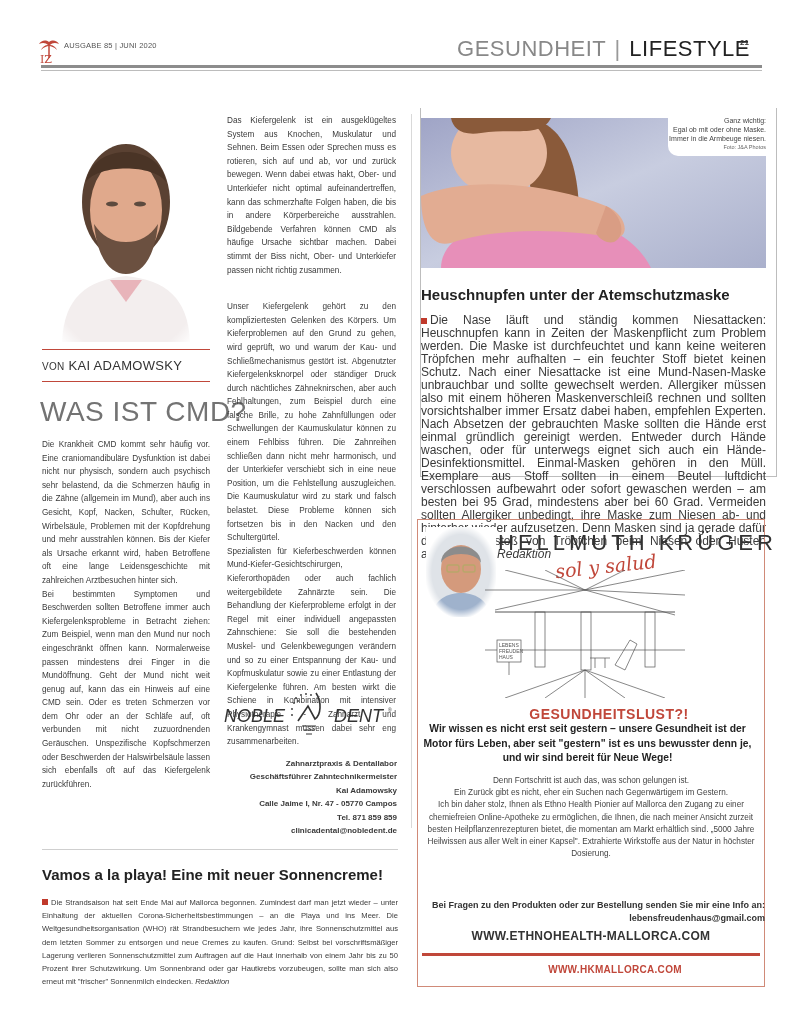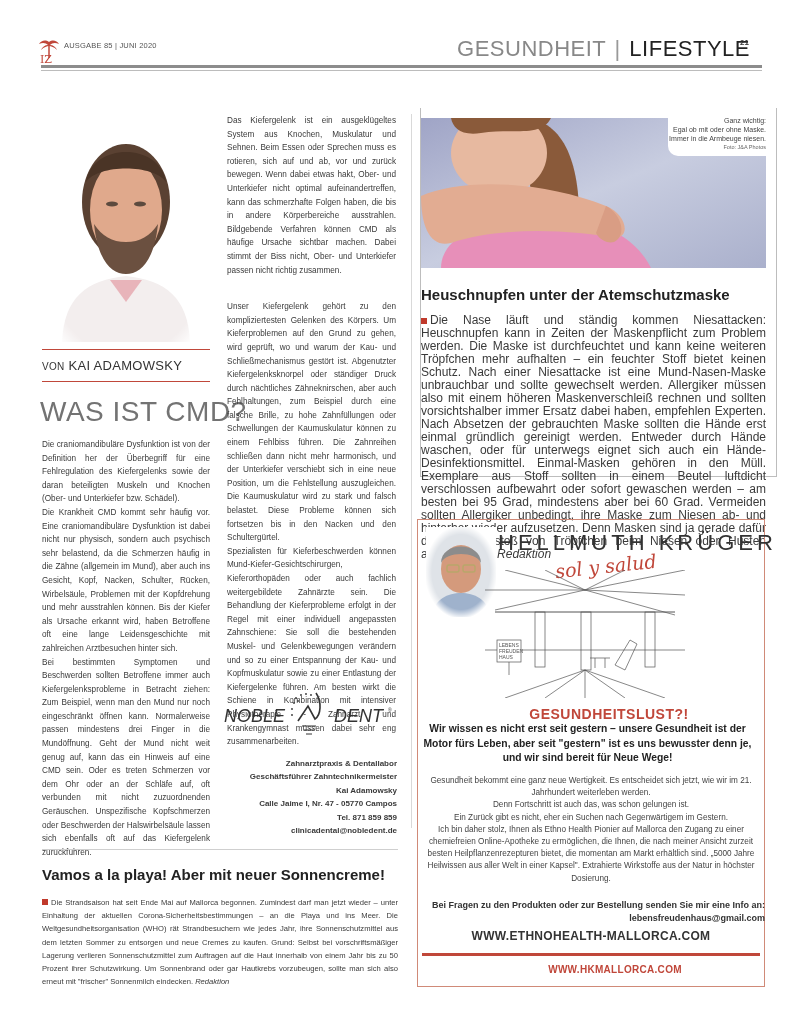--- a/index.html
+++ b/index.html
@@ -107,21 +107,20 @@
 </svg>
 <div class="abs red-line" style="left:42px;top:349px;width:168px;"></div>
 <div class="abs byline">
   <span class="von">VON</span>
   <span>KAI ADAMOWSKY</span>
 </div>
 <div class="abs red-line" style="left:42px;top:381px;width:168px;"></div>
 <div class="abs title-cmd">WAS IST CMD?</div>
 
 <div class="abs body-col col1">
-  <p>Die craniomandibuläre Dysfunktion ist von der Definition her der Überbegriff für eine Fehlregulation des Kiefergelenks sowie der daran beteiligten Muskeln und Knochen (Ober- und Unterkiefer bzw. Schädel).</p>
   <p>Die Krankheit CMD kommt sehr häufig vor. Eine craniomandibuläre Dysfunktion ist dabei nicht nur physisch, sondern auch psychisch sehr belastend, da die Schmerzen häufig in die Zähne (allgemein im Mund), aber auch ins Gesicht, Kopf, Nacken, Schulter, Rücken, Wirbelsäule, Problemen mit der Kopfdrehung und mehr ausstrahlen können. Bis der Kiefer als Ursache erkannt wird, haben Betroffene oft eine lange Leidensgeschichte mit zahlreichen Arztbesuchen hinter sich.</p>
   <p>Bei bestimmten Symptomen und Beschwerden sollten Betroffene immer auch Kiefergelenksprobleme in Betracht ziehen: Zum Beispiel, wenn man den Mund nur noch eingeschränkt öffnen kann. Normalerweise passen mindestens drei Finger in die Mundöffnung. Geht der Mund nicht weit genug auf, kann das ein Hinweis auf eine CMD sein. Oder es treten Schmerzen vor dem Ohr oder an der Schläfe auf, oft verbunden mit nicht zuzuordnenden Geräuschen. Unspezifische Kopfschmerzen oder Beschwerden der Halswirbelsäule lassen sich ebenfalls oft auf das Kiefergelenk zurückführen.</p>
 </div>
 
 <div class="abs body-col col2">
   <p>Das Kiefergelenk ist ein ausgeklügeltes System aus Knochen, Muskulatur und Sehnen. Beim Essen oder Sprechen muss es rotieren, sich auf und ab, vor und zurück bewegen. Wenn dabei etwas hakt, Ober- und Unterkiefer nicht optimal aufeinandertreffen, kann das schmerzhafte Folgen haben, die bis in andere Körperbereiche ausstrahlen. Bildgebende Verfahren können CMD als häufige Ursache sichtbar machen. Dabei stimmt der Biss nicht, Ober- und Unterkiefer passen nicht richtig zusammen.</p>
   <p class="gap">Unser Kiefergelenk gehört zu den kompliziertesten Gelenken des Körpers. Um Kieferproblemen auf den Grund zu gehen, wird geprüft, wo und warum der Kau- und Schließmechanismus gestört ist. Abgenutzter Kiefergelenksknorpel oder ständiger Druck durch nächtliches Zähneknirschen, aber auch Fehlhaltungen, zum Beispiel durch eine falsche Brille, zu hohe Zahnfüllungen oder Schwellungen der Kaumuskulatur können zu einem Fehlbiss führen. Die Zahnreihen schließen dann nicht mehr harmonisch, und der Unterkiefer verschiebt sich in eine neue Position, um die Fehlstellung auszugleichen. Die Kaumuskulatur wird zu stark und falsch belastet. Diese Probleme können sich fortsetzen bis in den Nacken und den Schultergürtel.</p>
   <p>Spezialisten für Kieferbeschwerden können Mund-Kiefer-Gesichtschirurgen, Kieferorthopäden oder auch fachlich weitergebildete Zahnärzte sein. Die Behandlung der Kieferprobleme erfolgt in der Regel mit einer individuell angepassten Zahnschiene: Sie soll die bestehenden Muskel- und Gelenkbewegungen verändern und so zu einer Entspannung der Kau- und Kopfmuskulatur sowie zu einer Entlastung der Kiefergelenke führen. Am besten wirkt die Schiene in Kombination mit intensiver Physiotherapie - Zahnarzt und Krankengymnast müssen dabei sehr eng zusammenarbeiten.</p>
 </div>
 
@@ -215,28 +214,27 @@
   <text x="14" y="77" font-size="5" fill="#555" stroke="none">LEBENS</text>
   <text x="14" y="83" font-size="5" fill="#555" stroke="none">FREUDEN</text>
   <text x="14" y="89" font-size="5" fill="#555" stroke="none">HAUS</text>
   <path d="M24 92 L24 105"></path>
   <path d="M130 95 L145 70 L152 74 L140 100 Z"></path>
   <path d="M105 88 L125 88 M110 88 L110 98 M120 88 L120 98"></path>
 </svg>
 <div class="abs ad-head">GESUNDHEITSLUST?!</div>
 <div class="abs ad-lead">Wir wissen es nicht erst seit gestern – unsere Gesundheit ist der Motor fürs Leben, aber seit "gestern" ist es uns bewusster denn je, und wir sind bereit für Neue Wege!</div>
 <div class="abs ad-text">
-  <p>Gesundheit bekommt eine ganz neue Wertigkeit. Es entscheidet sich jetzt, wie wir im 21. Jahrhundert weiterleben werden.</p>
   <p>Denn Fortschritt ist auch das, was schon gelungen ist.</p>
   <p>Ein Zurück gibt es nicht, eher ein Suchen nach Gegenwärtigem im Gestern.</p>
   <p>Ich bin daher stolz, Ihnen als Ethno Health Pionier auf Mallorca den Zugang zu einer chemiefreien Online-Apotheke zu ermöglichen, die Ihnen, die nach meiner Ansicht zurzeit besten Heilpflanzenrezepturen bietet, die momentan am Markt erhältlich sind. „5000 Jahre Heilwissen aus aller Welt in einer Kapsel". Extrahierte Wirkstoffe aus der Natur in höchster Dosierung.</p>
 </div>
 <div class="abs ad-q">Bei Fragen zu den Produkten oder zur Bestellung senden Sie mir eine Info an: lebensfreudenhaus@gmail.com</div>
 <div class="abs ad-web1">WWW.ETHNOHEALTH-MALLORCA.COM</div>
 <div class="abs ad-rule"></div>
 <div class="abs ad-web2">WWW.HKMALLORCA.COM</div>
 
 <div class="abs hdiv"></div>
-<div class="abs b-title">Vamos a la playa! Aber mit neuer Sonnencreme!</div>
+<div class="abs b-title">Vamos a la playa! Eine mit neuer Sonnencreme!</div>
 <div class="abs b-body">
   <span class="square"></span><span>Die Strandsaison hat seit Ende Mai auf Mallorca begonnen. Zumindest darf man jetzt wieder – unter Einhaltung der aktuellen Corona-Sicherheitsbestimmungen – an die Playa und ins Meer. Die Weltgesundheitsorganisation (WHO) rät Strandbesuchern wie jedes Jahr, ihre Sonnenschutzmittel aus dem letzten Sommer zu entsorgen und neue Cremes zu kaufen. Grund: Selbst bei vorschriftsmäßiger Lagerung verlieren Sonnenschutzmittel zum Auftragen auf die Haut innerhalb von einem Jahr bis zu 50 Prozent ihrer Schutzwirkung. Um Sonnenbrand oder gar Hautkrebs vorzubeugen, sollte man sich also erneut mit "frischer" Sonnenmilch eindecken.</span>
   <span class="sig">Redaktion</span>
 </div>
 
 </body></html>

